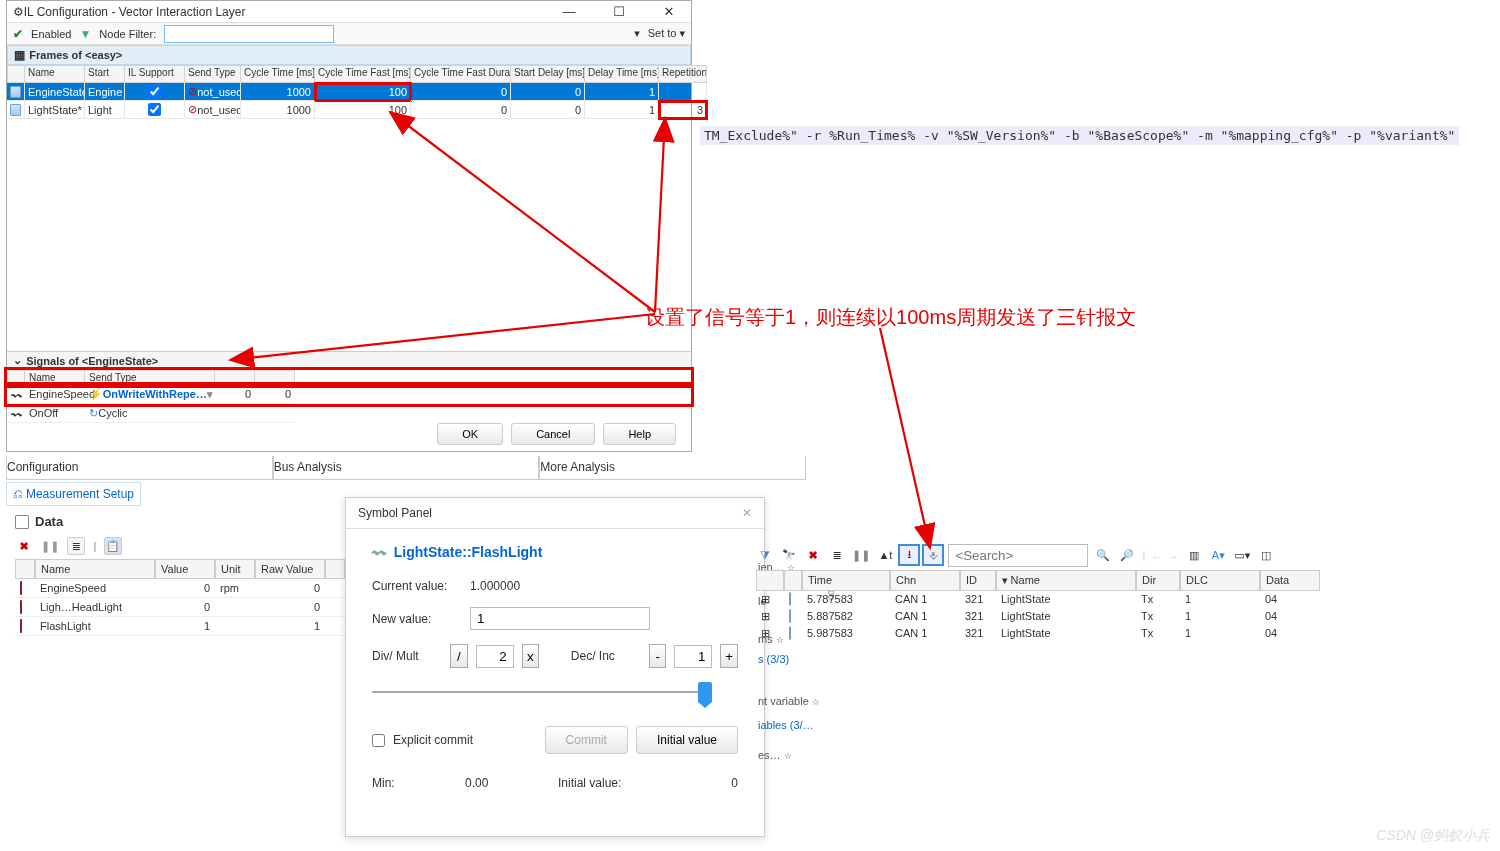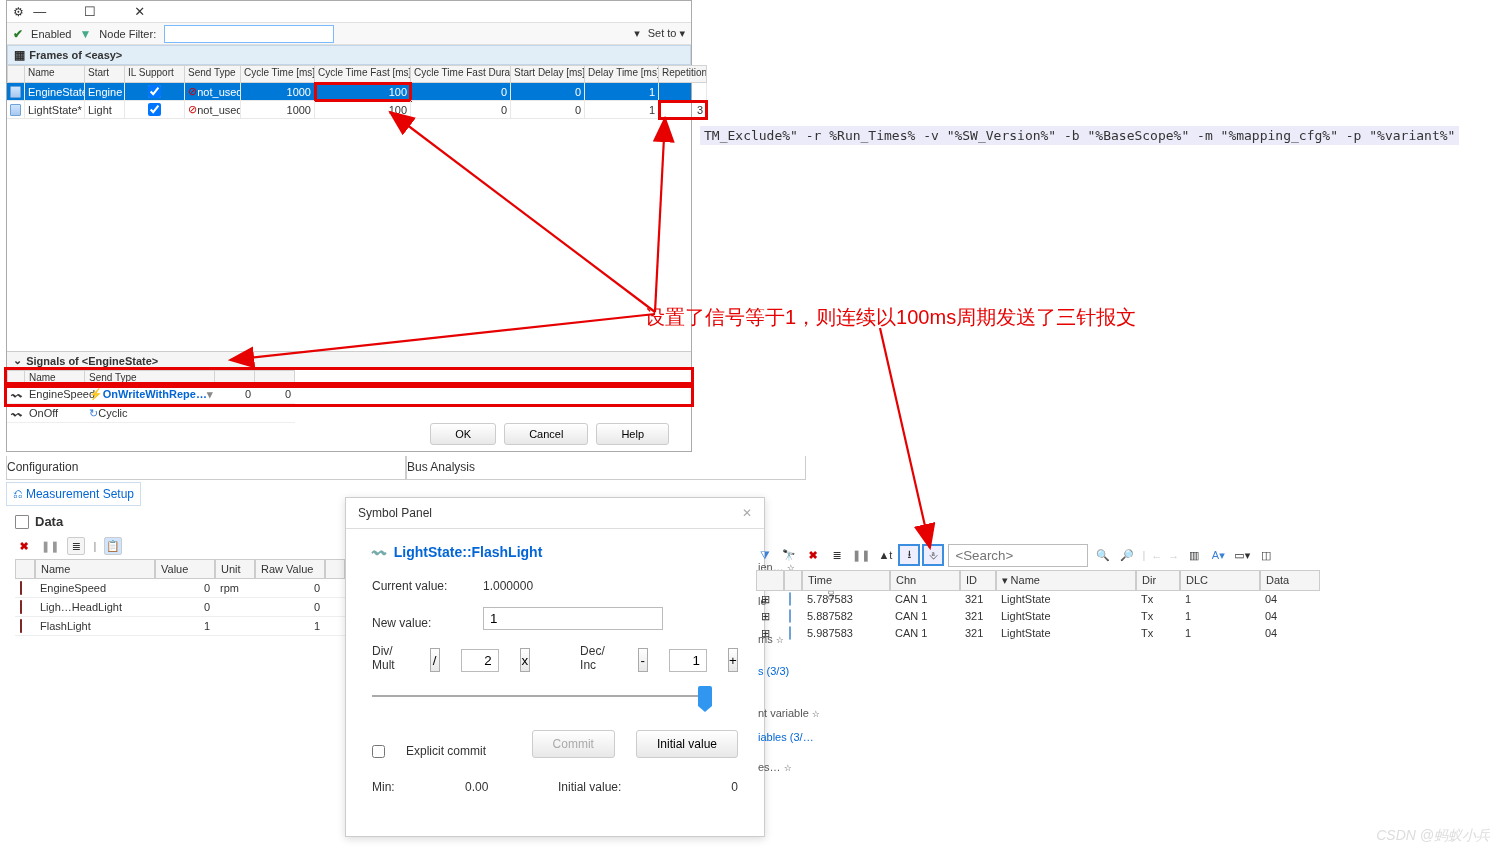--- a/index.html
+++ b/index.html
@@ -25,41 +25,41 @@
 .grid-wrap { height: 232px; overflow: hidden; background: #fff; }
 .sig-header { display: flex; align-items: center; padding: 2px 6px; font-weight: bold; border-top: 1px solid #ccc; border-bottom: 1px solid #ccc; background: #f5f5f5; font-size: 11px; }
 .sig-caret { margin-right: 4px; }
 .sig-grid-head, .sig-row { display: grid; grid-template-columns: 18px 60px 130px 40px 40px; }
 .sig-grid-head > div { border: 1px solid #d3d3d3; border-left: none; background: #f5f5f5; padding: 1px 4px; font-size: 10px; }
 .sig-grid-head > div:first-child { border-left: 1px solid #d3d3d3; }
 .sig-row > div { padding: 1px 4px; border-bottom: 1px solid #eee; display: flex; align-items: center; }
 .sig-row .num { justify-content: flex-end; }
 .send-type-box { outline: 3px solid #e60000; }
 .send-type { color: #0366d6; font-weight: bold; }
-.btn-row { position: absolute; bottom: 6px; right: 22px; display: flex; gap: 8px; justify-content: flex-end; }
+.btn-row { position: absolute; bottom: 6px; right: 15px; display: flex; gap: 8px; justify-content: flex-end; }
 .btn { border: 1px solid #ccc; background: linear-gradient(#fff,#e8e8e8); padding: 4px 24px; border-radius: 3px; font-size: 11px; cursor: pointer; }
 .tabs-row { position: absolute; left: 6px; top: 456px; width: 800px; height: 24px; display: flex; }
 .tab { flex: 1; text-align: left; padding: 4px 0; border: 1px solid #ccc; border-top: none; background: #fff; font-size: 12px; cursor: pointer; }
 .meas-setup { position: absolute; left: 6px; top: 482px; color: #0366d6; padding: 4px 6px; border: 1px solid #cde; background: #fff; font-size: 12px; }
 .data-panel { position: absolute; left: 15px; top: 510px; width: 330px; }
 .data-head { display: flex; align-items: center; gap: 6px; padding: 4px 0; font-size: 13px; font-weight: bold; }
 .data-tools { display: flex; gap: 8px; padding: 4px 0; align-items: center; }
 .tool { width: 18px; height: 18px; border: 1px solid #ccc; border-radius: 2px; background: #f5f5f5; display:flex; align-items:center; justify-content:center; cursor:pointer; }
 .tool.x { color: #c00; font-weight: bold; border:none; background:none; }
 .data-grid-h, .data-grid-r { display: grid; grid-template-columns: 20px 120px 60px 40px 70px 20px; }
 .data-grid-h > div { border: 1px solid #ccc; background: #f5f5f5; padding: 3px 5px; font-size: 11px; }
 .data-grid-r > div { padding: 3px 5px; border-bottom: 1px solid #eee; }
 .data-grid-r .num { text-align: right; }
 .red-dot { width: 10px; height: 10px; background: #c84846; border: 1px solid #7d2826; border-radius: 2px; }
 .red-square { width: 20px; height: 18px; background: #c84846; margin-left:-5px; }
 .sym-panel { position: absolute; left: 345px; top: 497px; width: 420px; height: 340px; border: 1px solid #ccc; background: #fff; box-shadow: 0 2px 8px rgba(0,0,0,0.15); }
 .sym-title { padding: 8px 12px; border-bottom: 1px solid #ddd; font-size: 12px; display: flex; justify-content: space-between; align-items: center; }
 .sym-body { padding: 12px 26px; }
 .sym-name { color: #0366d6; font-weight: bold; font-size: 14px; margin-bottom: 18px; }
-.sym-row { display: flex; align-items: flex-end; margin-bottom: 14px; gap: 21px; font-size: 12px; }
+.sym-row { display: flex; align-items: center; margin-bottom: 14px; gap: 8px; font-size: 12px; }
 .sym-row label { width: 90px; }
 .sym-inp { border: 1px solid #bbb; padding: 3px 6px; width: 180px; }
 .sym-sm { border: 1px solid #bbb; padding: 3px 6px; width: 38px; text-align: right; }
 .sq-btn { border: 1px solid #aaa; background: linear-gradient(#fff,#e8e8e8); width: 22px; height: 24px; cursor: pointer; }
 .slider { position: relative; width: 340px; height: 20px; margin: 10px 0 24px 0; }
 .slider-track { position: absolute; top: 9px; width: 100%; height: 2px; background: #aaa; }
 .slider-thumb { position: absolute; right: 0; top: 0; width: 14px; height: 20px; background: #3096f0; border-radius: 2px 2px 0 0; }
 .slider-thumb::after { content:''; position:absolute; bottom:-6px; left:0; border-left:7px solid transparent; border-right:7px solid transparent; border-top:6px solid #3096f0; }
 .sym-btn { border: 1px solid #ccc; background: linear-gradient(#fff,#e8e8e8); padding: 6px 20px; border-radius: 3px; font-size: 12px; cursor: pointer; }
 .sym-btn.disabled { color: #aaa; cursor: default; }
@@ -83,20 +83,21 @@
 .page-icon { width:14px; height:14px; border:1px solid #888; background:#fff; border-radius:1px; }
 .blue-border { outline:2px solid #3b8de0; }
 .env-check { color:#2a7e2a; font-weight:bold; }
 </style>
 </head>
 <body>
 
 <div class="il-window">
   <div class="titlebar">
     <span class="icon-glyph">⚙</span>
+    <span class="titlebar-title">IL Configuration - Vector Interaction Layer</span>
     <div class="titlebar-btns">
       <span>—</span>
       <span>☐</span>
       <span>✕</span>
     </div>
   </div>
   <div class="toolbar">
     <span class="env-check icon-glyph">✔</span>
     <span>Enabled</span>
     <span style="color:#4a8;" class="icon-glyph">▼</span>
@@ -202,20 +203,21 @@
   <div class="btn-row">
     <button class="btn">OK</button>
     <button class="btn">Cancel</button>
     <button class="btn">Help</button>
   </div>
 </div>
 
 <div class="tabs-row">
   <div class="tab">Configuration</div>
   <div class="tab">Bus Analysis</div>
+  <div class="tab">More Analysis</div>
 </div>
 
 <div class="meas-setup">
   <span class="icon-glyph">⎌</span> <span>Measurement Setup</span>
 </div>
 
 <div class="data-panel">
   <div class="data-head">
     <span class="page-icon"></span>
     <span>Data</span>
@@ -304,21 +306,21 @@
       <span>Initial value:</span>
       <span style="text-align:right;">0</span>
     </div>
   </div>
 </div>
 
 <div class="partial-col">
   <div><span>ien…</span> <span class="caret">☆</span></div>
   <div style="margin-top:20px;">le</div>
   <div style="margin-top:24px;"><span>ms</span> <span class="caret">☆</span></div>
-  <div style="margin-top:18px;"><a style="color:#0366d6;">s (3/3)</a></div>
+  <div style="margin-top:6px;"><a style="color:#0366d6;">s (3/3)</a></div>
   <div style="margin-top:28px;"><span>nt variable</span> <span class="caret">☆</span></div>
   <div style="margin-top:10px;"><a style="color:#0366d6;">iables (3/…</a></div>
   <div style="margin-top:16px;"><span>es…</span> <span class="caret">☆</span></div>
 </div>
 
 <span class="timeax">0:00:00</span>
 
 <div class="trace-panel">
   <div class="trace-tools">
     <span class="icon-tool" style="color:#3a80d8;">⧩</span>

